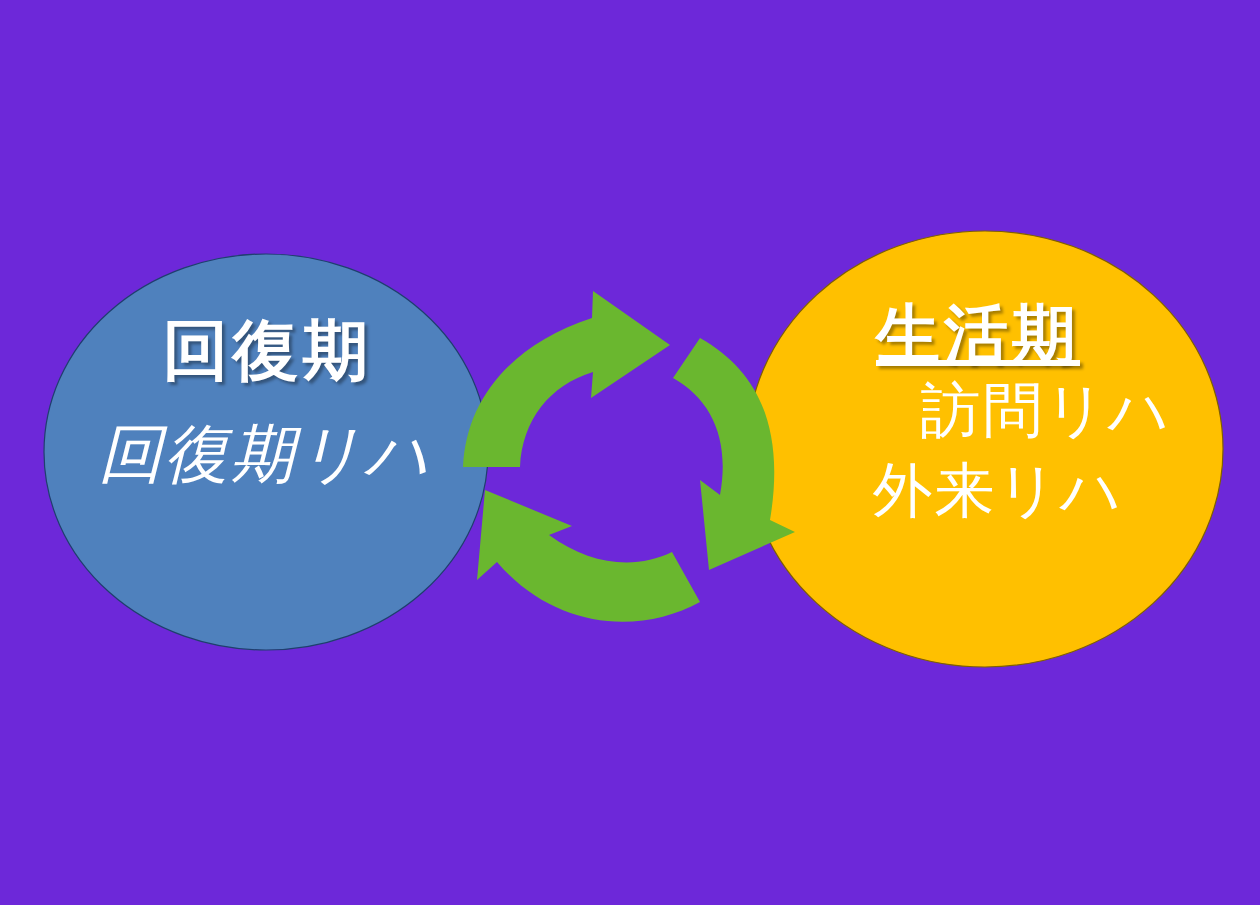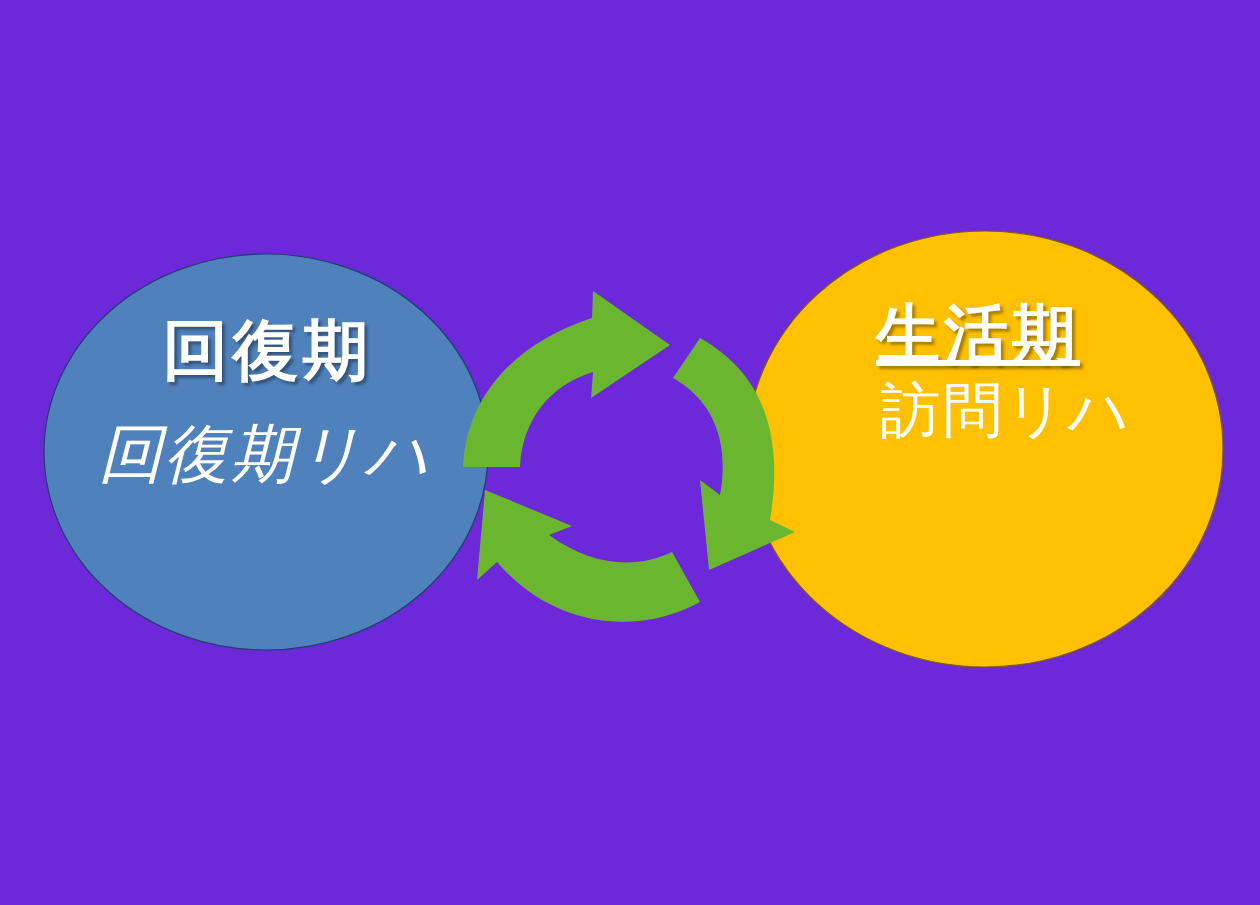--- a/index.html
+++ b/index.html
@@ -34,21 +34,21 @@
       text-shadow: 3px 3px 3px rgba(0,0,0,0.35);
     }
     .sub {
       font-weight: normal;
     }
     
     .l-title { left: 155px; top: 318px; width: 225px; font-size: 66px; letter-spacing: 4px; }
     .l-sub   { left: 84px;  top: 422px; width: 362px; font-size: 64px; letter-spacing: 2px; font-style: italic; }
     
     .r-title { left: 862px; top: 302px; width: 232px; font-size: 64px; letter-spacing: 4px; text-decoration: underline; }
-    .r-sub1  { left: 858px; top: 380px; width: 296px; font-size: 60px; letter-spacing: 2px; }
+    .r-sub1  { left: 898px; top: 380px; width: 296px; font-size: 60px; letter-spacing: 2px; }
     .r-sub2  { left: 850px; top: 460px; width: 296px; font-size: 60px; letter-spacing: 2px; }
   </style>
 </head>
 <body>
 
 <div class="canvas">
 
   <svg class="shapes" viewBox="0 0 1260 905" xmlns="http://www.w3.org/2000/svg">
 
     <ellipse cx="266" cy="452" rx="222" ry="198" fill="#4F81BD" stroke="#1F3F6E" stroke-width="1.2"></ellipse>
@@ -84,14 +84,15 @@
                C 590 565, 635 570, 672 552
                Z"></path>
     </g>
   </svg>
 
   <div class="label title l-title">回復期</div>
   <div class="label sub l-sub">回復期リハ</div>
 
   <div class="label title r-title">生活期</div>
   <div class="label sub r-sub1">訪問リハ</div>
+  <div class="label sub r-sub2">外来リハ</div>
 
 </div>
 
 </body></html>

